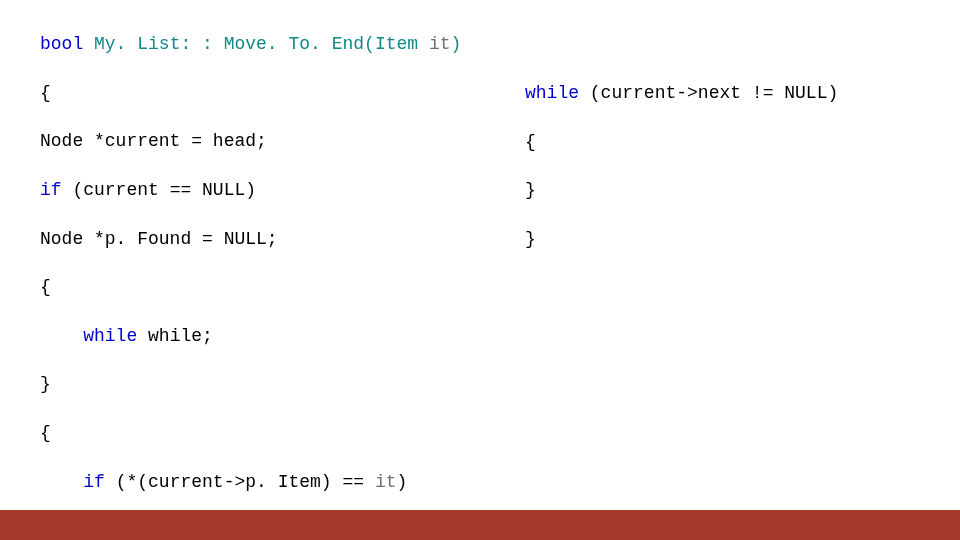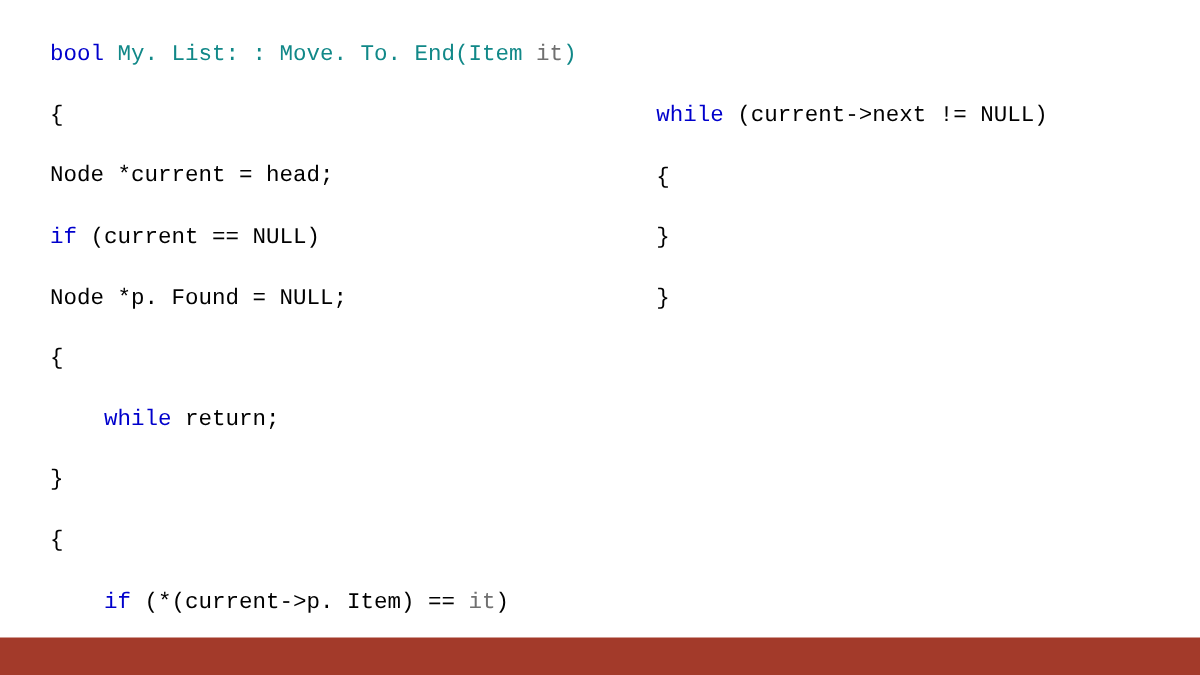--- a/index.html
+++ b/index.html
@@ -52,21 +52,21 @@
 <div class="slide">
   <div class="columns">
 
     <div class="col-left">
 <div><span class="kw">bool</span><span class="typ"> My. List: : Move. To. End(</span><span class="typ">Item</span><span class="par"> it</span><span class="typ">)</span></div>
 <div>{</div>
 <div>Node *current = head;</div>
 <div><span class="kw">if</span><span> (current == NULL)</span></div>
 <div>Node *p. Found = NULL;</div>
 <div>{</div>
-<div><span>    </span><span class="kw">while</span><span> return;</span></div>
+<div><span>    </span><span class="kw">while</span><span> while;</span></div>
 <div>}</div>
 <div>{</div>
 <div><span>    </span><span class="kw">if</span><span> (*(current-&gt;p. Item) == </span><span class="par">it</span><span>)</span></div>
 
 
 
 
 
 
 

